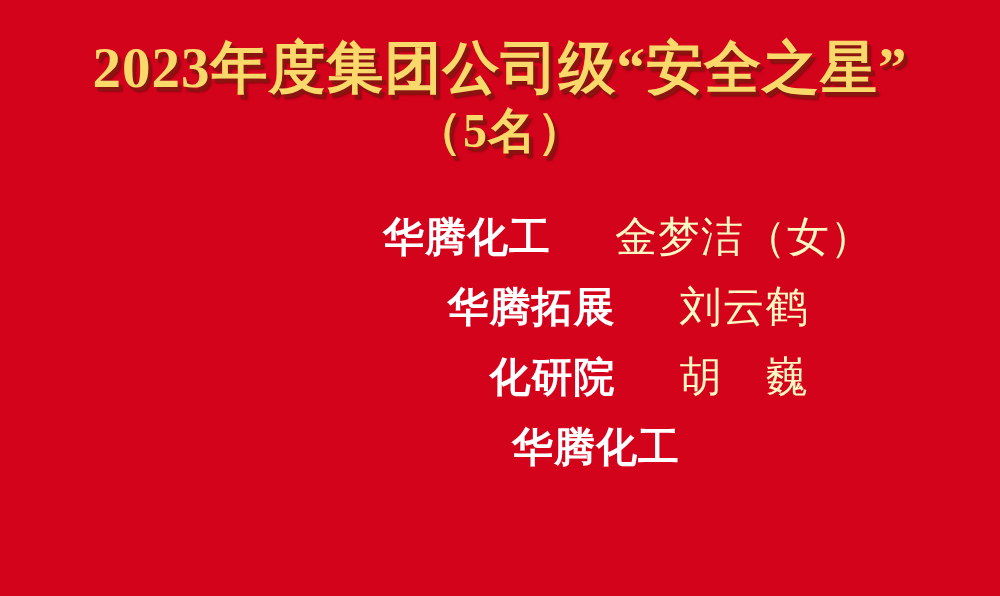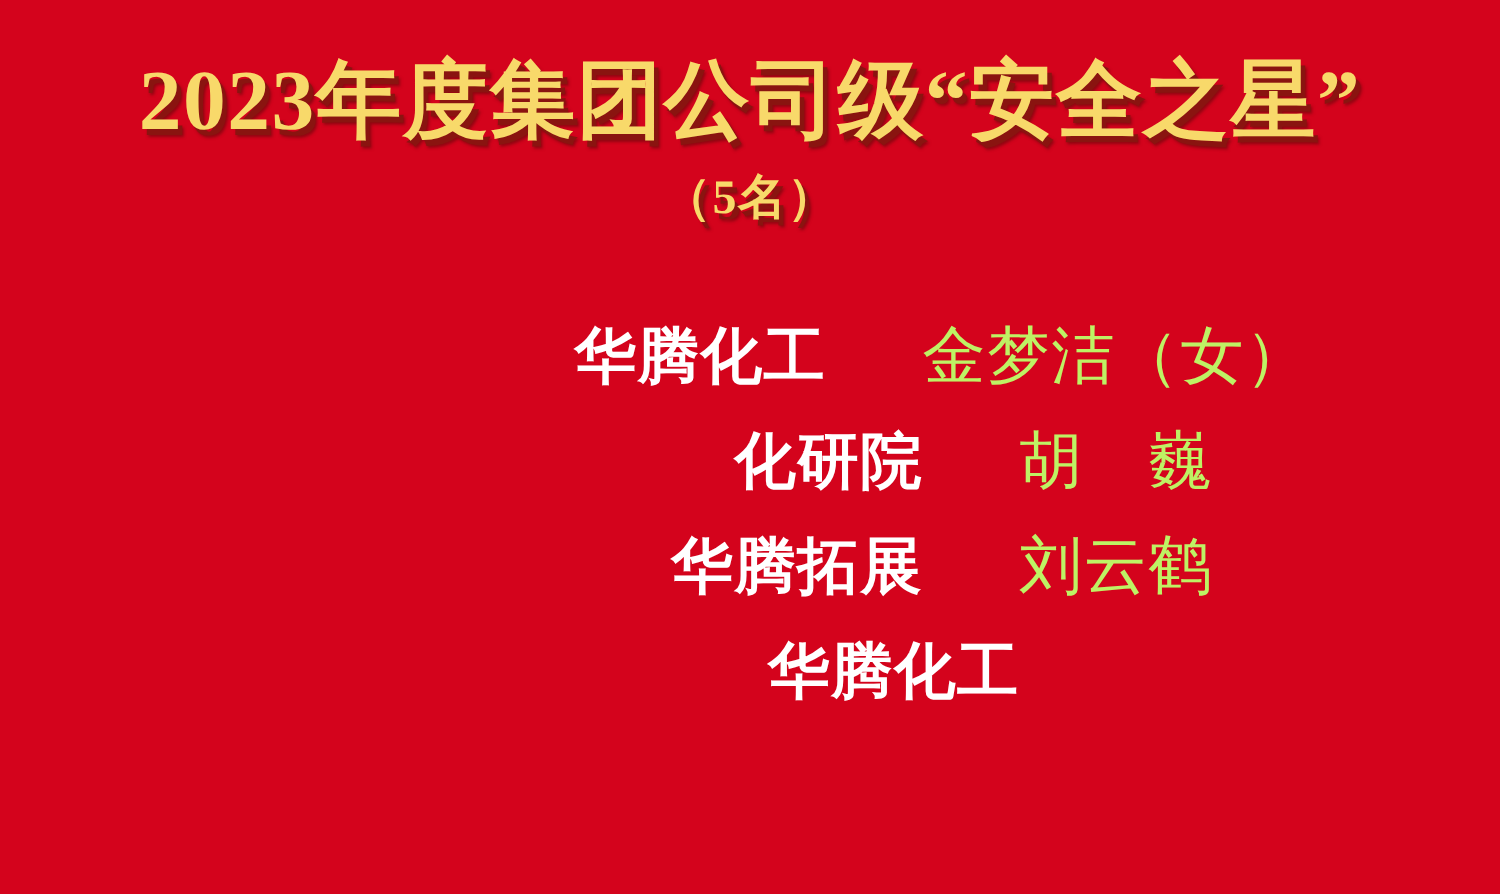--- a/index.html
+++ b/index.html
@@ -43,21 +43,21 @@
     letter-spacing: 1px;
     white-space: nowrap;
     text-shadow: 3px 4px 0 #8A1410, 4px 5px 2px rgba(90, 10, 10, 0.55);
   }
 
   #title-main {
     font-size: 57px;
   }
 
   #title-count {
-    font-size: 32px;
+    font-size: 48px;
     line-height: 62px;
     margin-top: -2px;
   }
 
   
   #winner-list {
     position: absolute;
     left: 0;
     top: 202px;
     width: 1000px;
@@ -80,21 +80,21 @@
     font-weight: bold;
     font-size: 41px;
     letter-spacing: 1px;
   }
 
   .gap-cell {
     width: 64px;
   }
 
   .person-cell {
-    color: #bef264;
+    color: #fef9c3;
     font-family: "Liberation Serif", "DejaVu Serif", serif;
     font-weight: normal;
     font-size: 42px;
     letter-spacing: 1px;
     text-align: left;
   }
 </style>
 </head>
 <body>
 
@@ -107,29 +107,29 @@
 
   <div id="winner-list">
 
     <div class="winner-row">
       <span class="org-cell">华腾化工</span>
       <span class="gap-cell"></span>
       <span class="person-cell">金梦洁（女）</span>
     </div>
 
     <div class="winner-row">
+      <span class="org-cell">华腾拓展</span>
+      <span class="gap-cell"></span>
+      <span class="person-cell">刘云鹤</span>
+    </div>
+
+    <div class="winner-row">
       <span class="org-cell">化研院</span>
       <span class="gap-cell"></span>
       <span class="person-cell">胡　巍</span>
-    </div>
-
-    <div class="winner-row">
-      <span class="org-cell">华腾拓展</span>
-      <span class="gap-cell"></span>
-      <span class="person-cell">刘云鹤</span>
     </div>
 
     <div class="winner-row">
       <span class="org-cell">华腾化工</span>
       <span class="gap-cell"></span>
     </div>
 
 
   </div>
 

